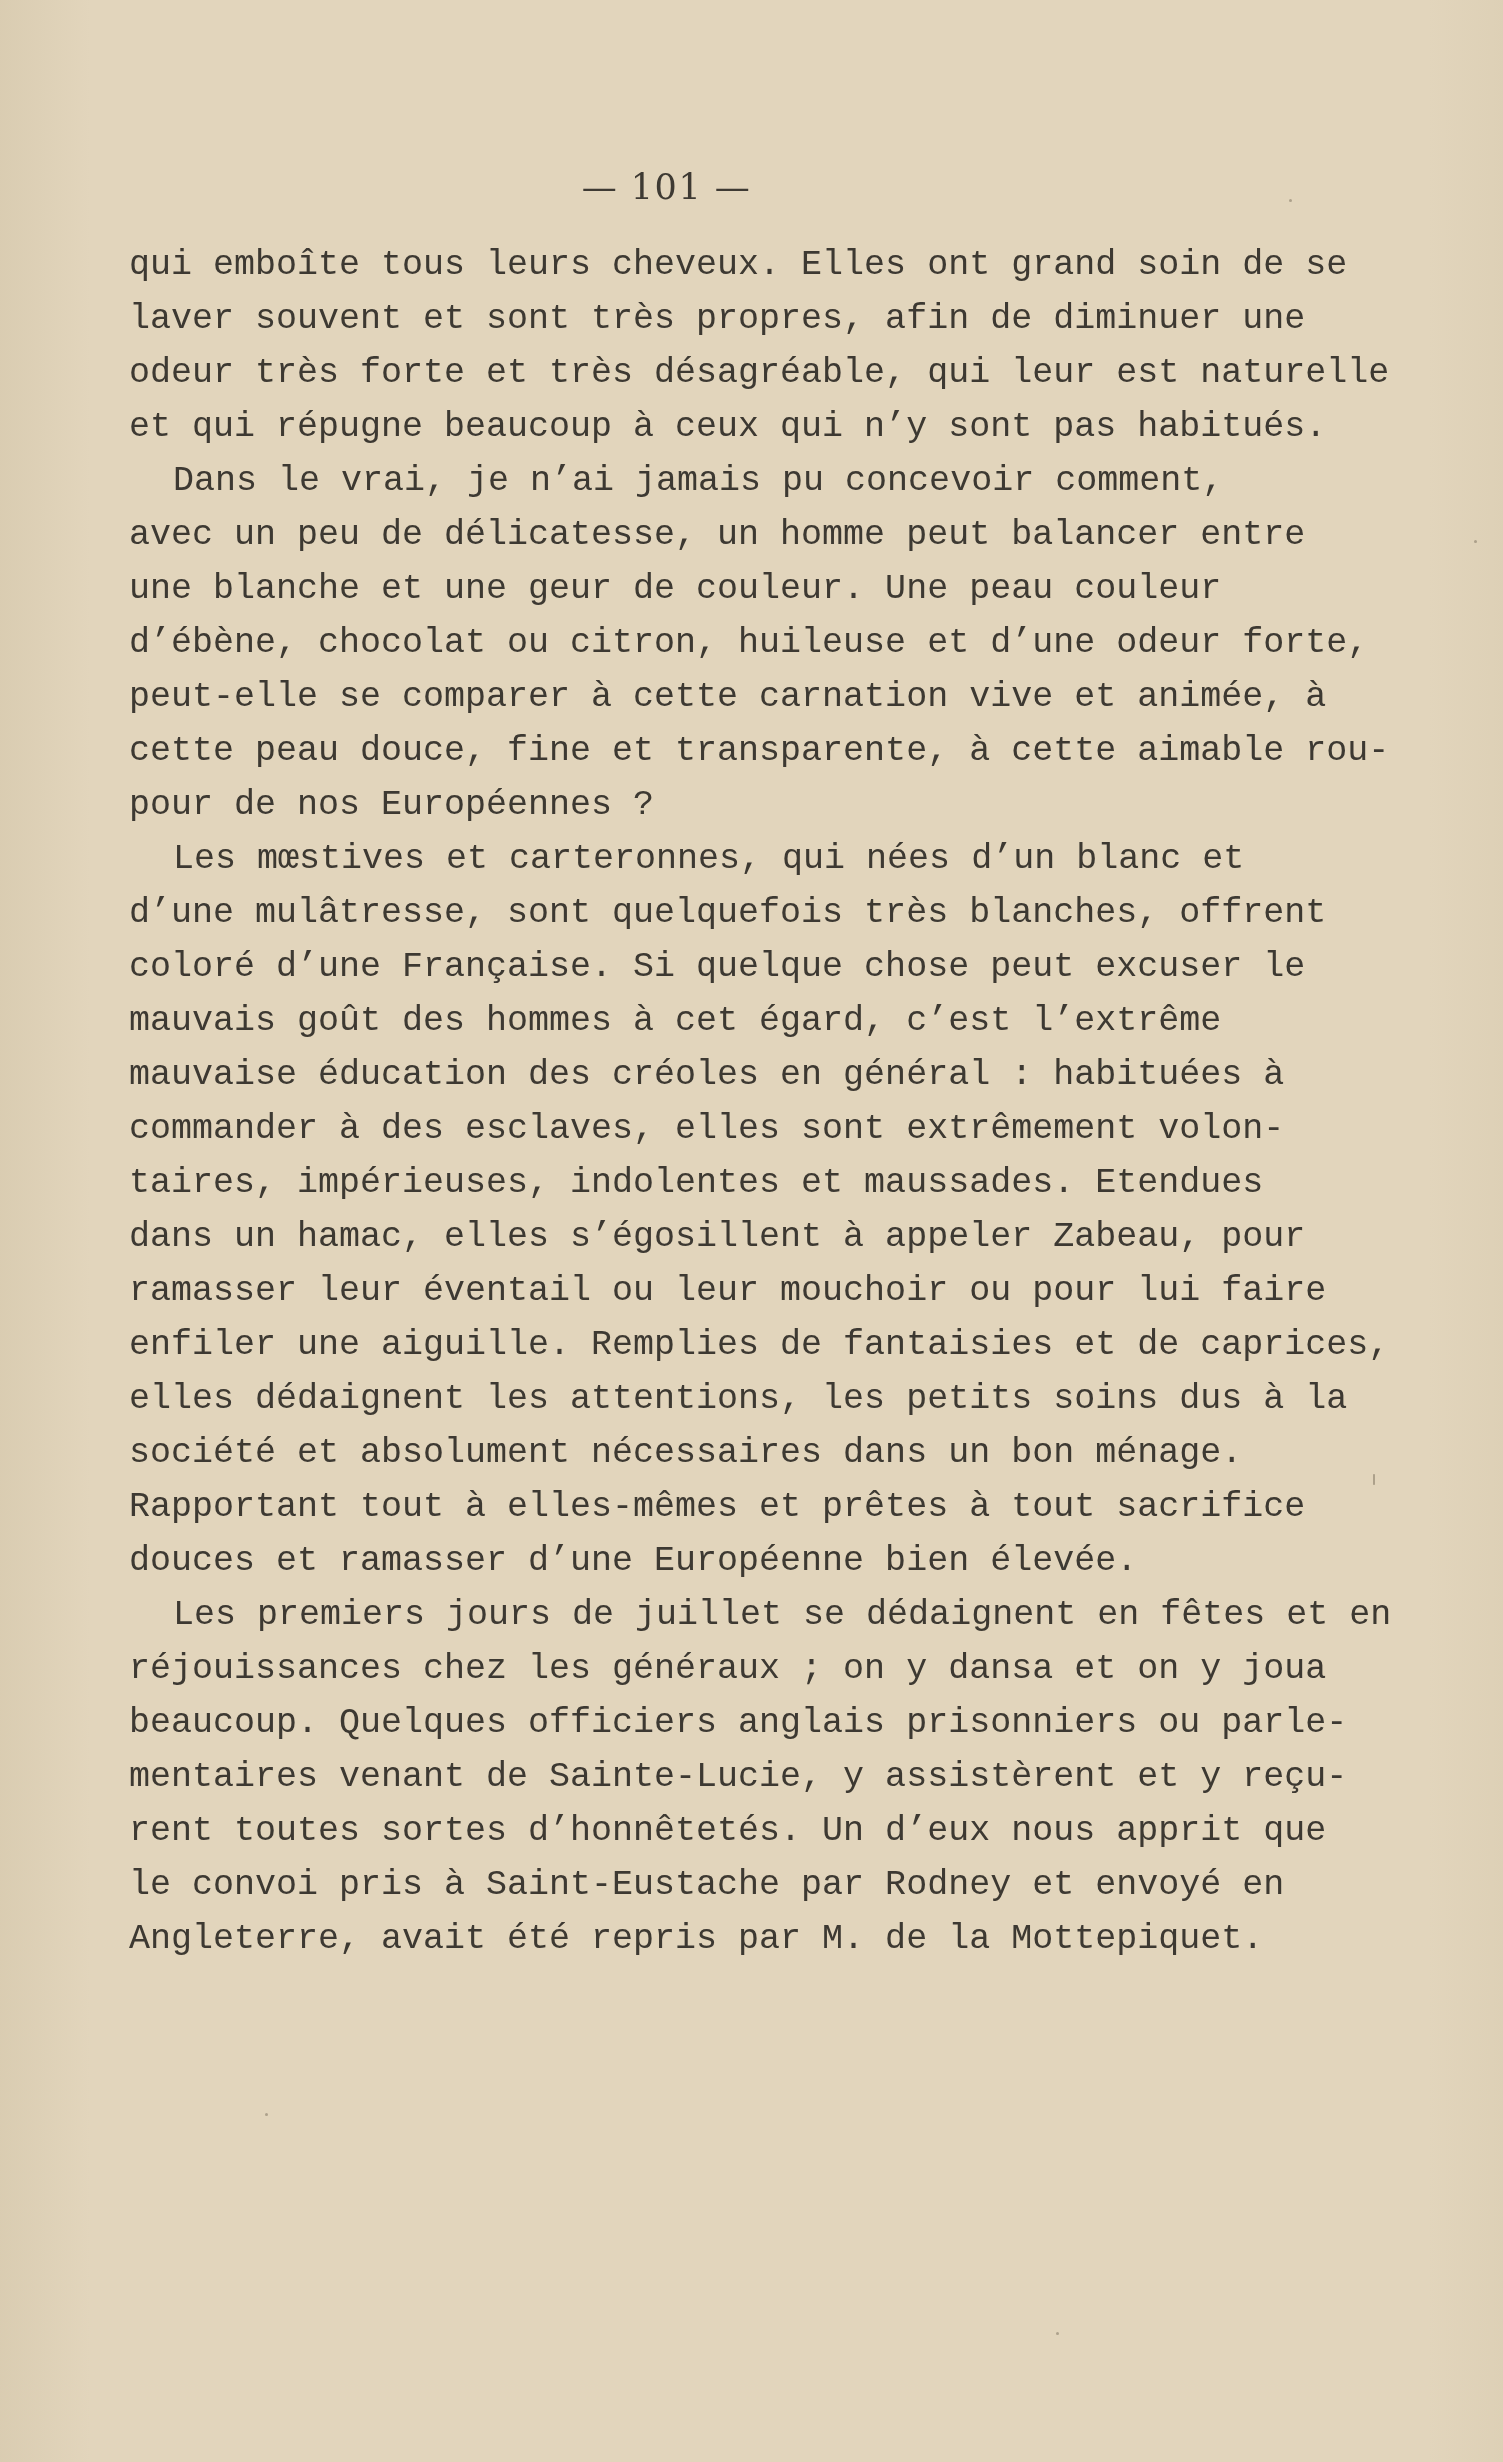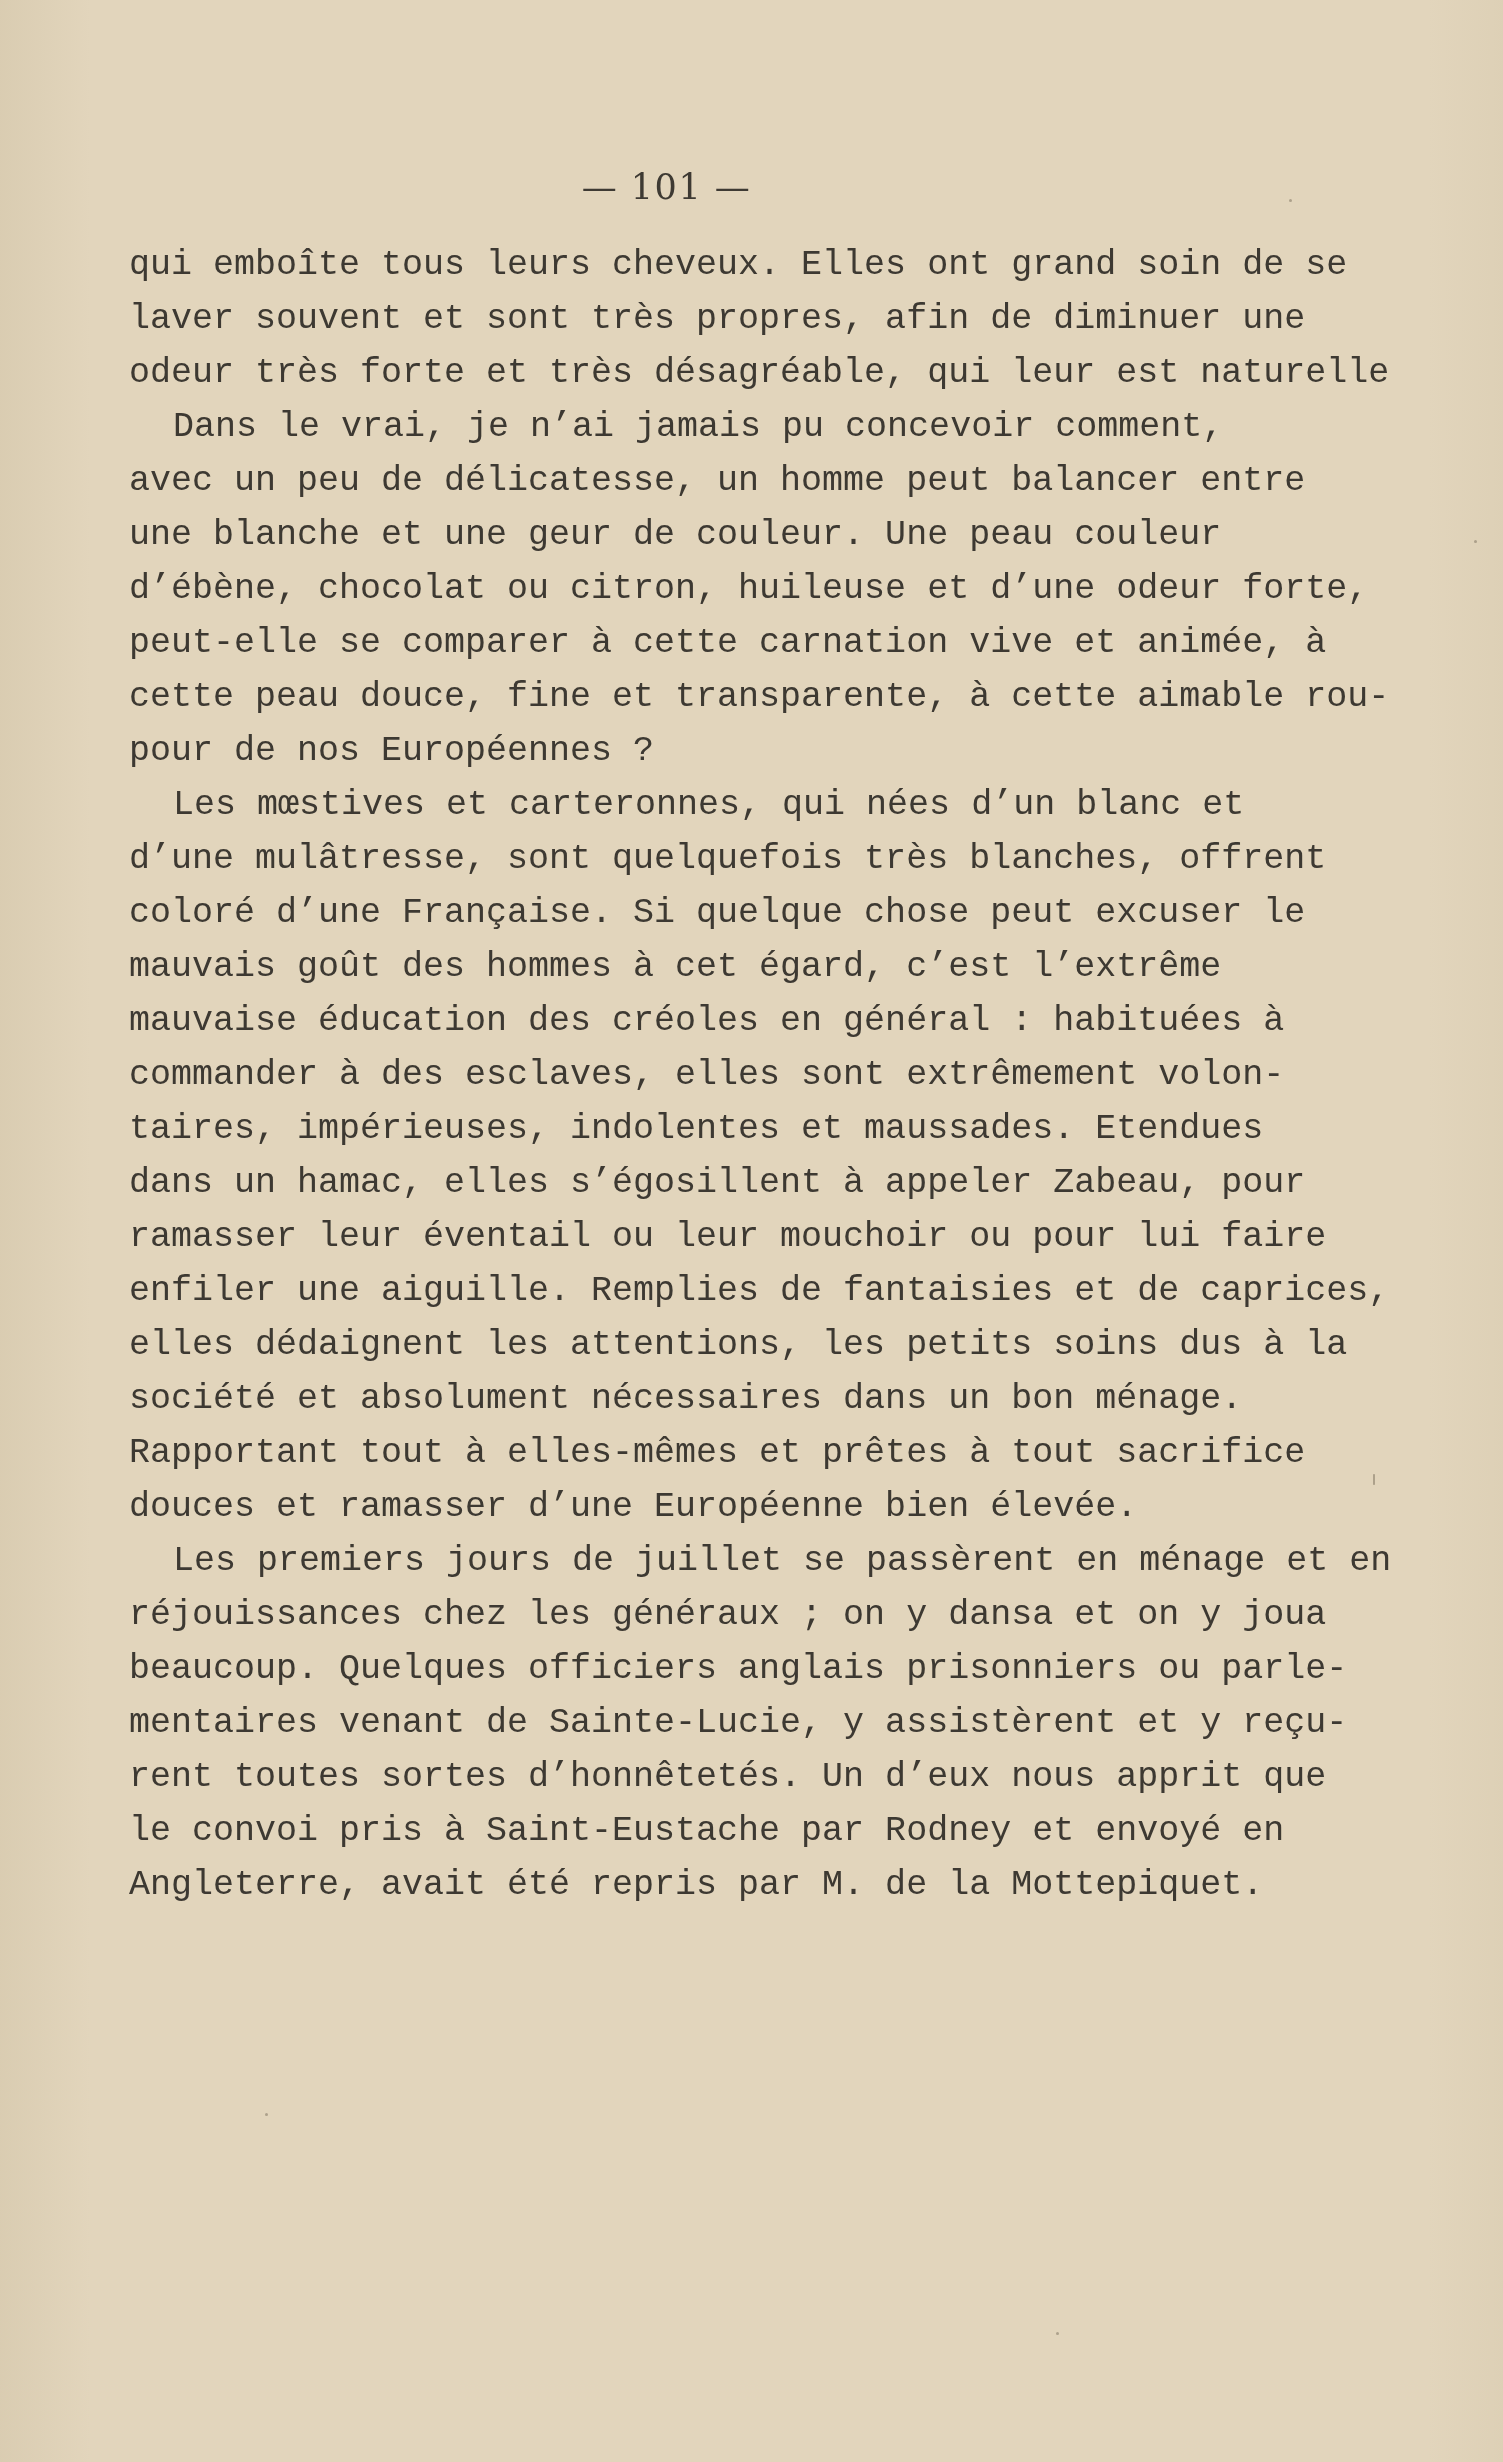--- a/index.html
+++ b/index.html
@@ -71,20 +71,21 @@
 <div class="page">
 
   <div class="folio">— 101 —</div>
 
   <div class="text-block">
 
     <div>
       <span class="line">qui emboîte tous leurs cheveux. Elles ont grand soin de se</span>
       <span class="line">laver souvent et sont très propres, afin de diminuer une</span>
       <span class="line">odeur très forte et très désagréable, qui leur est naturelle</span>
+      <span class="line last">et qui répugne beaucoup à ceux qui n’y sont pas habitués.</span>
     </div>
 
     <div>
       <span class="line indent">Dans le vrai, je n’ai jamais pu concevoir comment,</span>
       <span class="line">avec un peu de délicatesse, un homme peut balancer entre</span>
       <span class="line">une blanche et une geur de couleur. Une peau couleur</span>
       <span class="line">d’ébène, chocolat ou citron, huileuse et d’une odeur forte,</span>
       <span class="line">peut-elle se comparer à cette carnation vive et animée, à</span>
       <span class="line">cette peau douce, fine et transparente, à cette aimable rou-</span>
       <span class="line last">pour de nos Européennes ?</span>
@@ -101,21 +102,21 @@
       <span class="line">dans un hamac, elles s’égosillent à appeler Zabeau, pour</span>
       <span class="line">ramasser leur éventail ou leur mouchoir ou pour lui faire</span>
       <span class="line">enfiler une aiguille. Remplies de fantaisies et de caprices,</span>
       <span class="line">elles dédaignent les attentions, les petits soins dus à la</span>
       <span class="line">société et absolument nécessaires dans un bon ménage.</span>
       <span class="line">Rapportant tout à elles-mêmes et prêtes à tout sacrifice</span>
       <span class="line last">douces et ramasser d’une Européenne bien élevée.</span>
     </div>
 
     <div>
-      <span class="line indent">Les premiers jours de juillet se passèrent en ménage et en</span>
+      <span class="line indent">Les premiers jours de juillet se dédaignent en fêtes et en</span>
       <span class="line">réjouissances chez les généraux ; on y dansa et on y joua</span>
       <span class="line">beaucoup. Quelques officiers anglais prisonniers ou parle-</span>
       <span class="line">mentaires venant de Sainte-Lucie, y assistèrent et y reçu-</span>
       <span class="line">rent toutes sortes d’honnêtetés. Un d’eux nous apprit que</span>
       <span class="line">le convoi pris à Saint-Eustache par Rodney et envoyé en</span>
       <span class="line last">Angleterre, avait été repris par M. de la Mottepiquet.</span>
     </div>
 
   </div>
 

